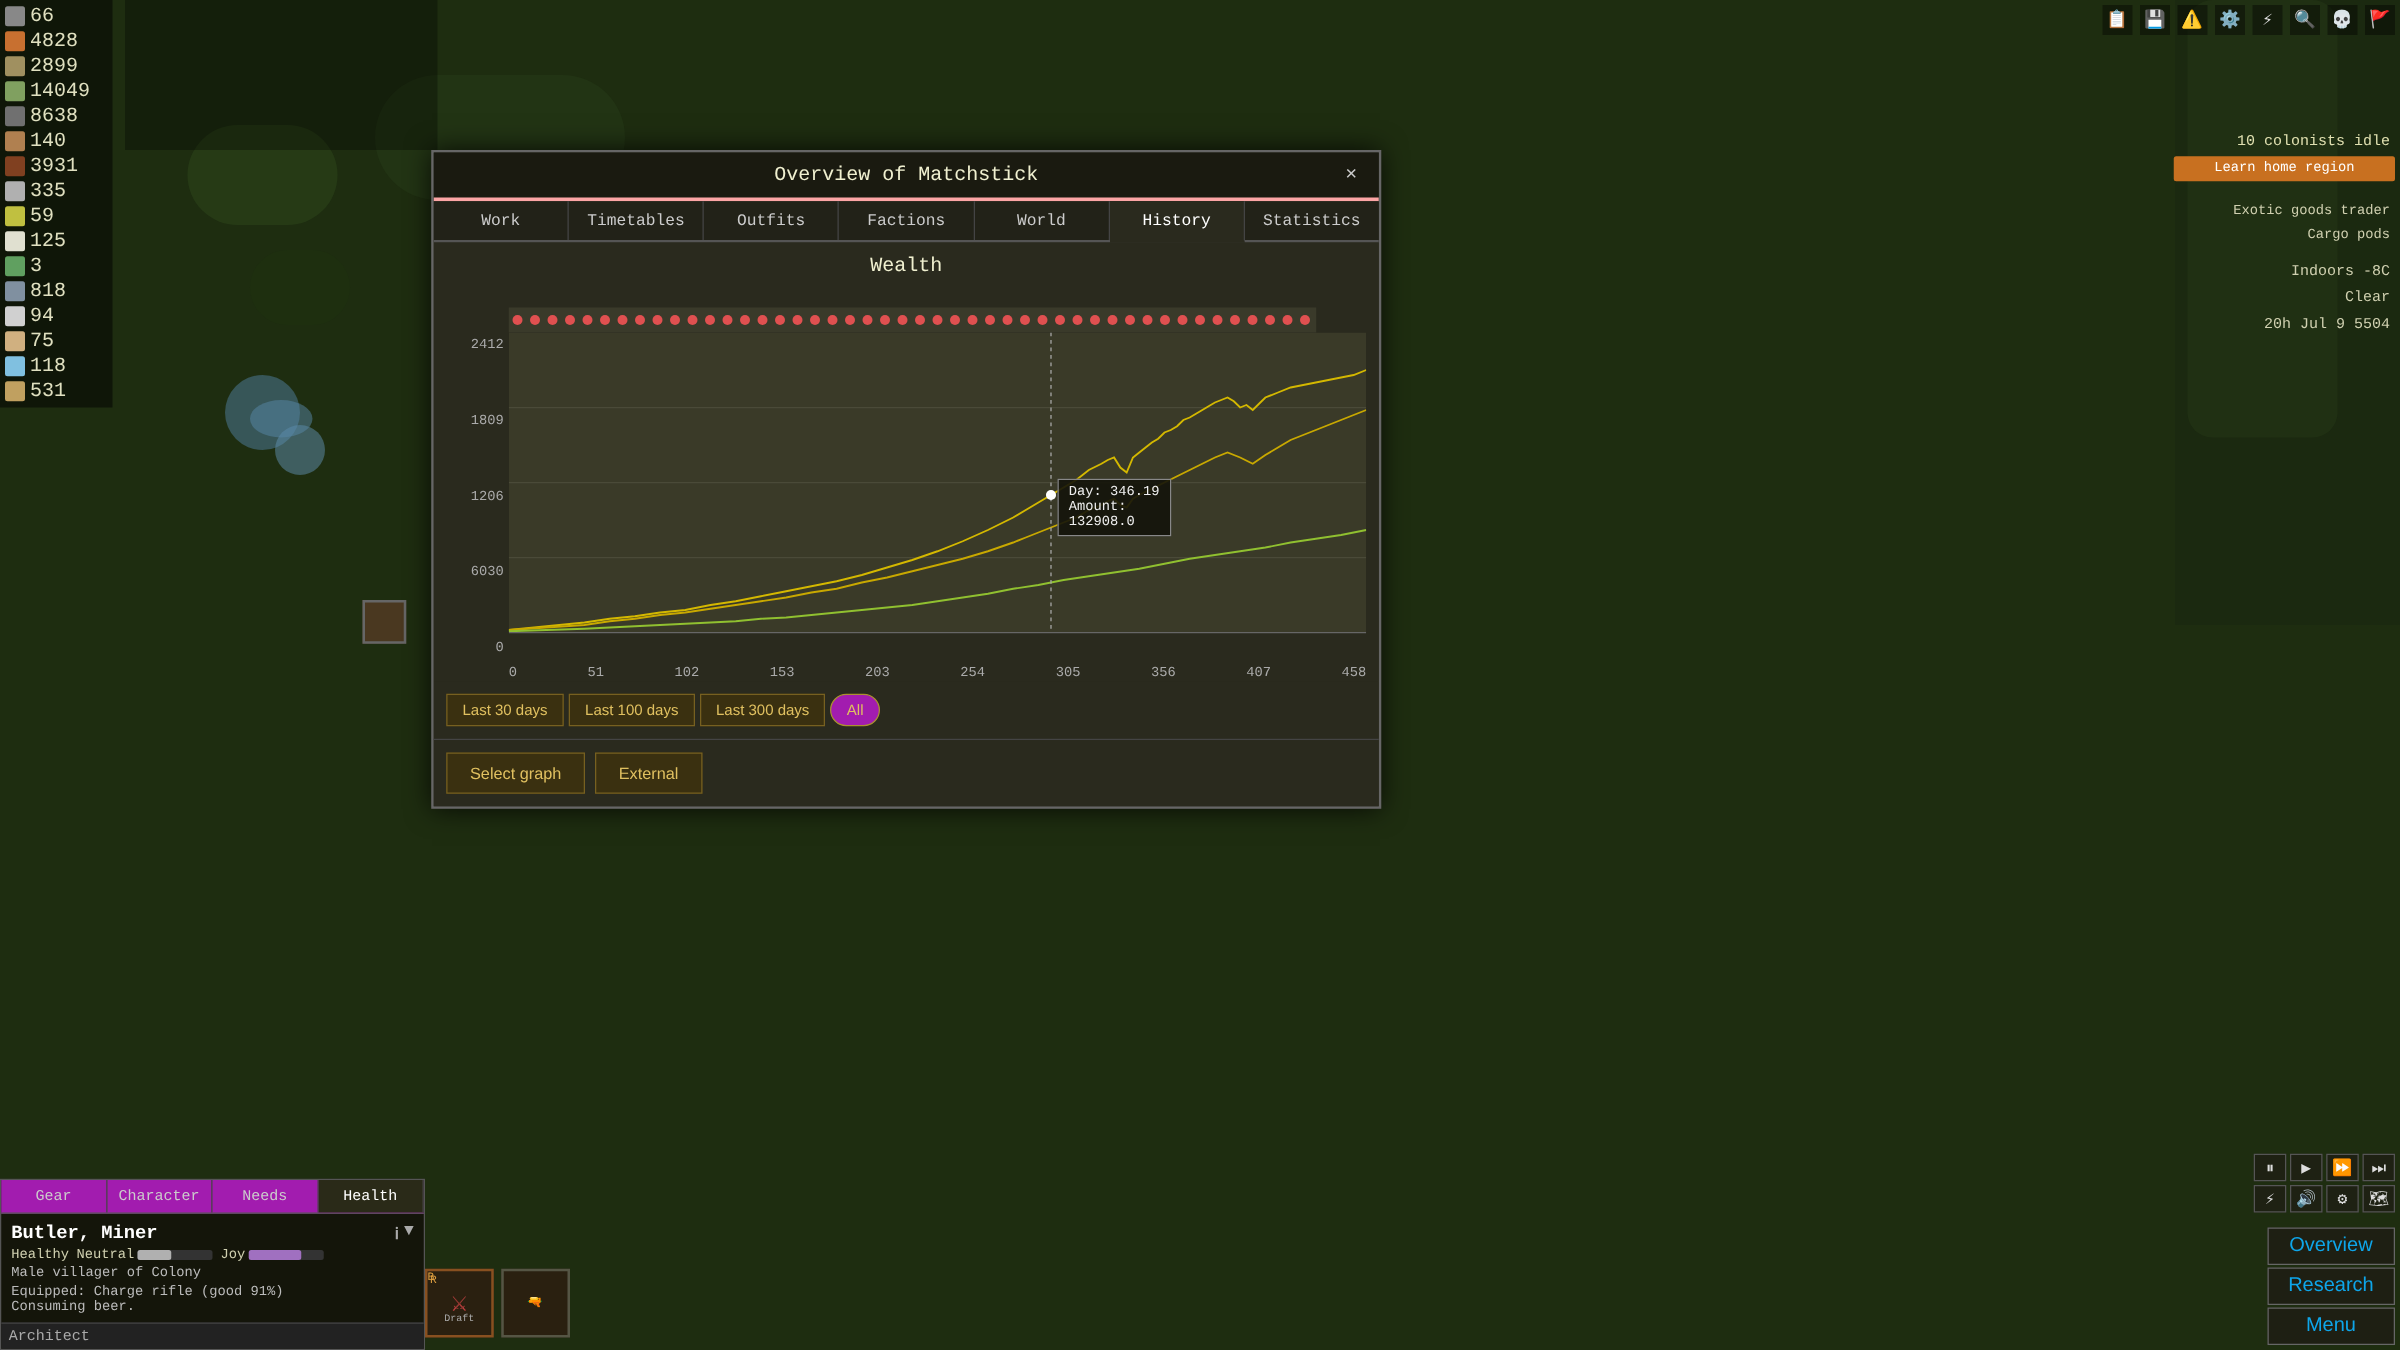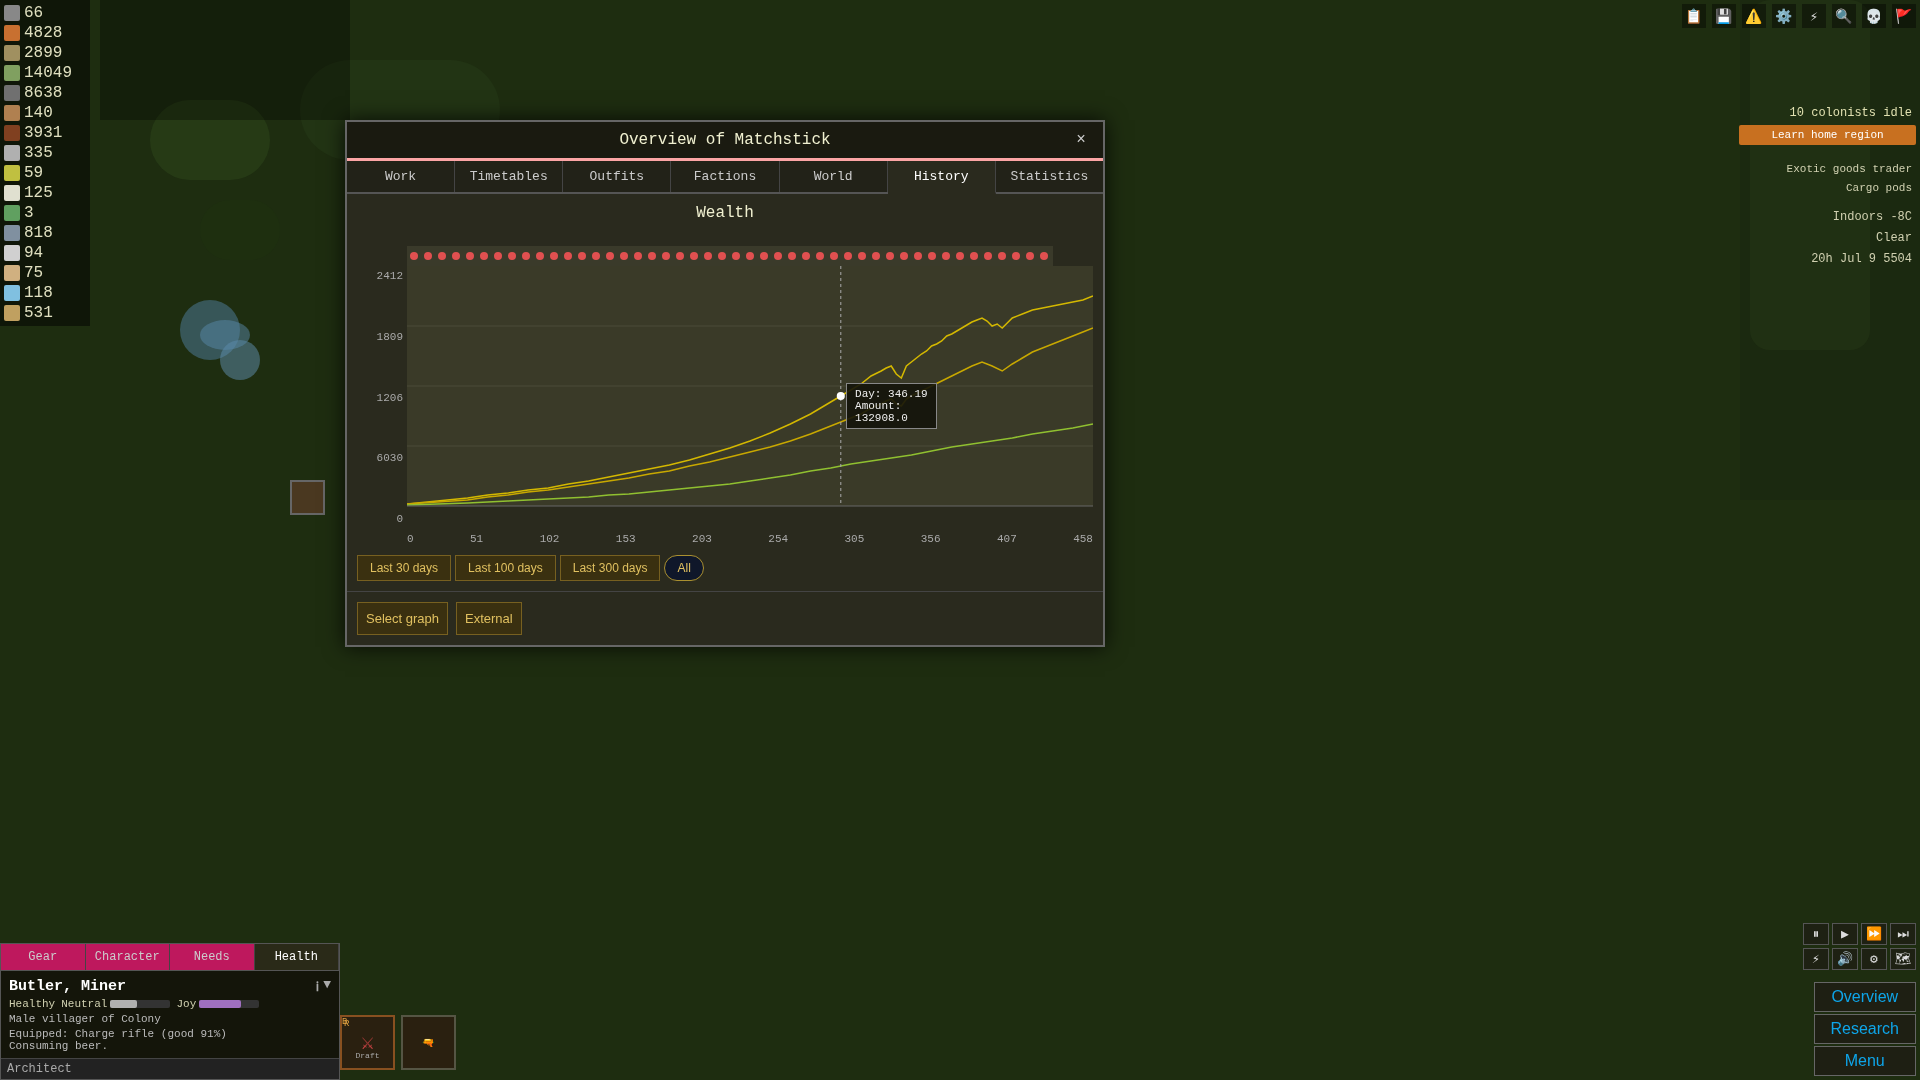--- a/index.html
+++ b/index.html
@@ -51,21 +51,21 @@
       bottom: 0;
       left: 0;
       width: 340px;
       background: rgba(20,20,10,0.92);
       border: 1px solid #555;
       color: #d0d0b0;
       font-size: 12px;
     }
     .char-tabs {
       display: flex;
-      background: #be185d;
+      background: #a21caf;
       border-bottom: 1px solid #555;
     }
     .char-tab {
       flex: 1;
       text-align: center;
       padding: 6px 4px;
       cursor: pointer;
       font-size: 12px;
       color: #ccc;
       border-right: 1px solid #444;
@@ -333,39 +333,39 @@
     }
     .time-filter-btn {
       background: #3a3010;
       border: 1px solid #776020;
       color: #e0c060;
       font-size: 12px;
       padding: 5px 12px;
       cursor: pointer;
     }
     .time-filter-btn.active {
-      background: #0f172a;
+      background: #a21caf;
       border-color: #aa9030;
       border-radius: 16px;
     }
 
     
     .dialog-actions {
       padding: 10px 10px;
       display: flex;
       gap: 8px;
       background: #2a2a1e;
       border-top: 1px solid #444;
     }
     .action-btn {
       background: #3a3010;
       border: 1px solid #776020;
       color: #e0c060;
       font-size: 13px;
-      padding: 8px 8px;
+      padding: 8px 18px;
       cursor: pointer;
     }
   </style>
 </head>
 <body>
 
 <div class="game-bg">
 
   <div style="position:absolute;top:100px;left:150px;width:120px;height:80px;background:#2a4018;border-radius:40px;opacity:0.7;"></div>
   <div style="position:absolute;top:200px;left:200px;width:80px;height:60px;background:#1e3010;border-radius:30px;opacity:0.7;"></div>

